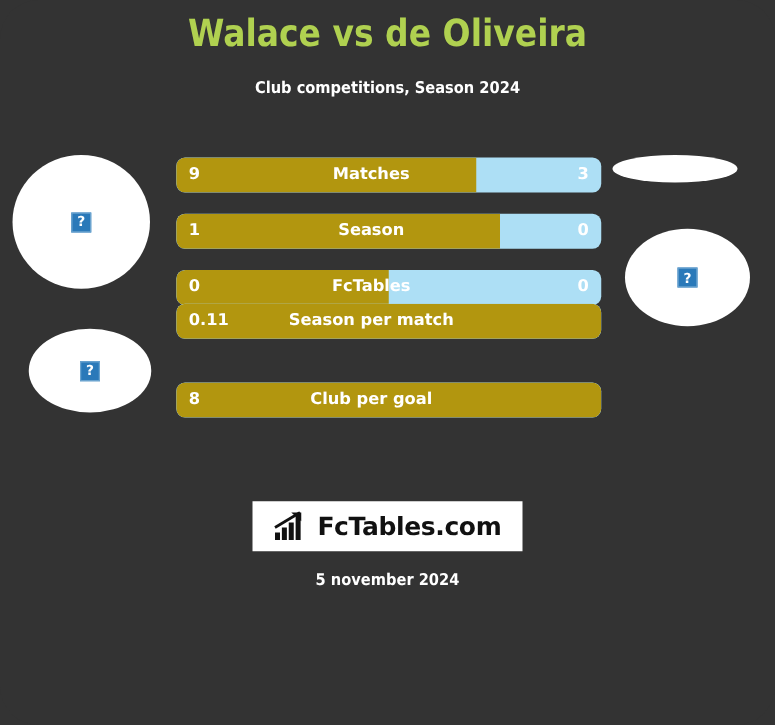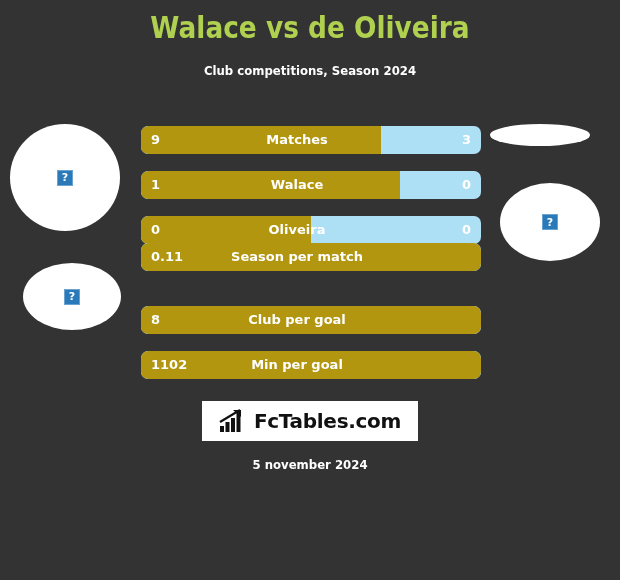--- a/index.html
+++ b/index.html
@@ -198,51 +198,45 @@
   <div class="bar" style="top:126px;">
     <div class="bar-fill" style="width:70.6%;"></div>
     <div class="bar-left-val">9</div>
     <div class="bar-name">Matches</div>
     <div class="bar-right-val">3</div>
   </div>
 
   <div class="bar" style="top:171px;">
     <div class="bar-fill" style="width:76.2%;"></div>
     <div class="bar-left-val">1</div>
-    <div class="bar-name">Walace</div>
+    <div class="bar-name">Season</div>
     <div class="bar-right-val">0</div>
   </div>
 
   <div class="bar" style="top:216px;">
     <div class="bar-fill" style="width:50%;"></div>
     <div class="bar-left-val">0</div>
-    <div class="bar-name">Oliveira</div>
+    <div class="bar-name">FcTables</div>
     <div class="bar-right-val">0</div>
   </div>
 
   <div class="bar" style="top:243px;">
     <div class="bar-fill full" style="width:100%;"></div>
     <div class="bar-left-val">0.11</div>
     <div class="bar-name">Season per match</div>
     <div class="bar-right-val"></div>
   </div>
 
   <div class="bar" style="top:306px;">
     <div class="bar-fill full" style="width:100%;"></div>
     <div class="bar-left-val">8</div>
     <div class="bar-name">Club per goal</div>
     <div class="bar-right-val"></div>
   </div>
 
-  <div class="bar" style="top:351px;">
-    <div class="bar-fill full" style="width:100%;"></div>
-    <div class="bar-left-val">1102</div>
-    <div class="bar-name">Min per goal</div>
-    <div class="bar-right-val"></div>
-  </div>
 
   <div class="logo-box">
     <div class="logo-inner">
       <span style="display:inline-block;line-height:0;">
         <svg width="26" height="24" viewBox="0 0 26 24" xmlns="http://www.w3.org/2000/svg">
           <rect x="1" y="17" width="4" height="6" fill="#111111"></rect>
           <rect x="6.5" y="13" width="4" height="10" fill="#111111"></rect>
           <rect x="12" y="9" width="4" height="14" fill="#111111"></rect>
           <rect x="17.5" y="4" width="4" height="19" fill="#111111"></rect>
           <path d="M1 13 L21 1" stroke="#111111" stroke-width="2.2" fill="none"></path>

